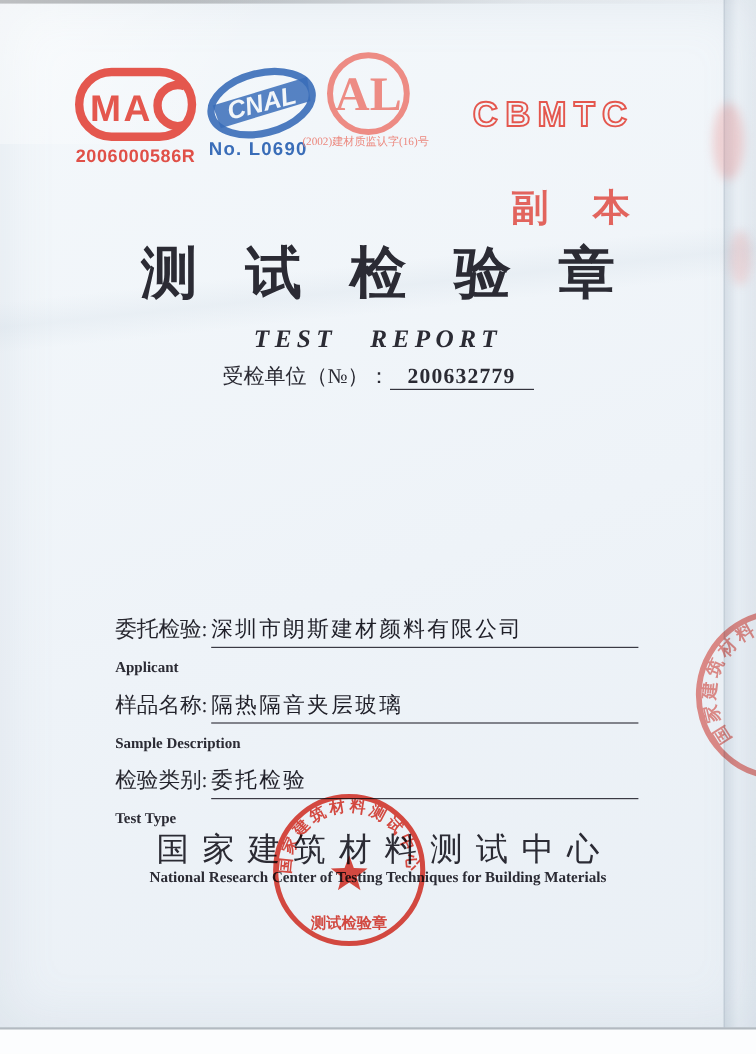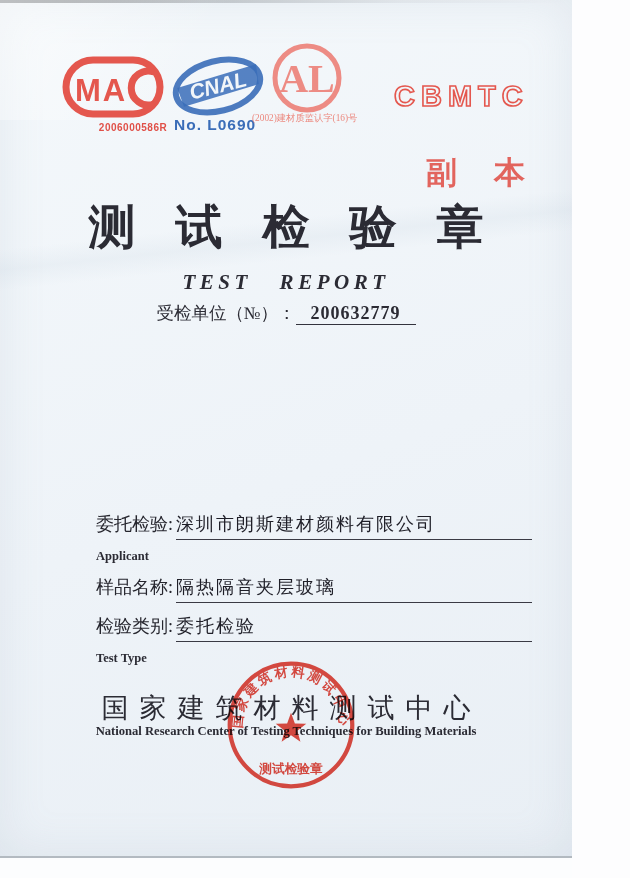--- a/index.html
+++ b/index.html
@@ -1,16 +1,16 @@
 <!DOCTYPE html>
 <html><head>
 <meta charset="utf-8">
 <style>
   html,body{margin:0;padding:0;background:#fdfdfe;}
-  .scan{position:relative;width:572px;height:878px;overflow:hidden;
+  .scan{position:relative;width:630px;height:878px;overflow:hidden;
         font-family:"Liberation Serif","DejaVu Serif",serif;color:#2c2c35;
         background:#fcfdfe;}
   .paper{position:absolute;left:0;top:0;right:0;height:856px;
          background:linear-gradient(160deg,#f4f8fb 0%,#eef3f8 55%,#e9eff5 100%);
          box-shadow:inset 0 0 46px rgba(140,160,180,.16);
          border-bottom:2px solid rgba(100,110,122,.45);}
   .top-edge{position:absolute;left:0;top:0;width:100%;height:3px;
          background:linear-gradient(90deg,rgba(35,38,42,.55),rgba(35,38,42,.22) 35%,rgba(35,38,42,.05) 70%,transparent);}
   .fold{position:absolute;top:0;bottom:0;left:603px;width:27px;
          border-left:1px solid rgba(120,140,160,.32);
@@ -21,22 +21,22 @@
          background:linear-gradient(120deg,rgba(255,255,255,.5),transparent 70%);}
   .smudge{position:absolute;border-radius:50%;filter:blur(4px);}
   .smudge.s1{left:594px;top:86px;width:26px;height:64px;background:rgba(235,120,115,.28);}
   .smudge.s2{left:608px;top:192px;width:18px;height:46px;background:rgba(235,120,115,.20);}
 
   .abs{position:absolute;}
   .center-line{position:absolute;left:0;right:0;text-align:center;}
 
   
   .cma-box{left:62px;top:56px;}
-  .cma-no{position:absolute;left:68px;top:122px;width:130px;text-align:center;
-          font-family:"Liberation Sans",sans-serif;font-weight:bold;font-size:10px;
+  .cma-no{position:absolute;left:48px;top:122px;width:130px;text-align:center;
+          font-family:"Liberation Sans",sans-serif;font-weight:bold;font-size:15px;
           color:#e05048;letter-spacing:.5px;}
   .cnal-box{left:170px;top:50px;}
   .cnal-no{position:absolute;left:174px;top:116px;width:110px;
           font-family:"Liberation Sans",sans-serif;font-weight:bold;font-size:15.5px;
           color:#3a6db8;letter-spacing:1px;}
   .al-box{left:264px;top:40px;opacity:.92;}
   .al-caption{position:absolute;left:252px;top:112px;width:146px;
           font-size:9.3px;color:#ec887e;letter-spacing:0;}
   .cbmtc{position:absolute;left:394px;top:80px;
           font-family:"Liberation Sans",sans-serif;font-weight:700;font-size:29px;
@@ -127,20 +127,21 @@
           <span class="field-label">委托检验:</span>
           <span class="field-value">深圳市朗斯建材颜料有限公司</span>
         </div>
         <div class="field-en">Applicant</div>
       </div>
       <div class="field-row">
         <div class="field-line">
           <span class="field-label">样品名称:</span>
           <span class="field-value">隔热隔音夹层玻璃</span>
         </div>
+        <div class="field-en">Sample Description</div>
       </div>
       <div class="field-row">
         <div class="field-line">
           <span class="field-label">检验类别:</span>
           <span class="field-value">委托检验</span>
         </div>
         <div class="field-en">Test Type</div>
       </div>
     </div>
 

